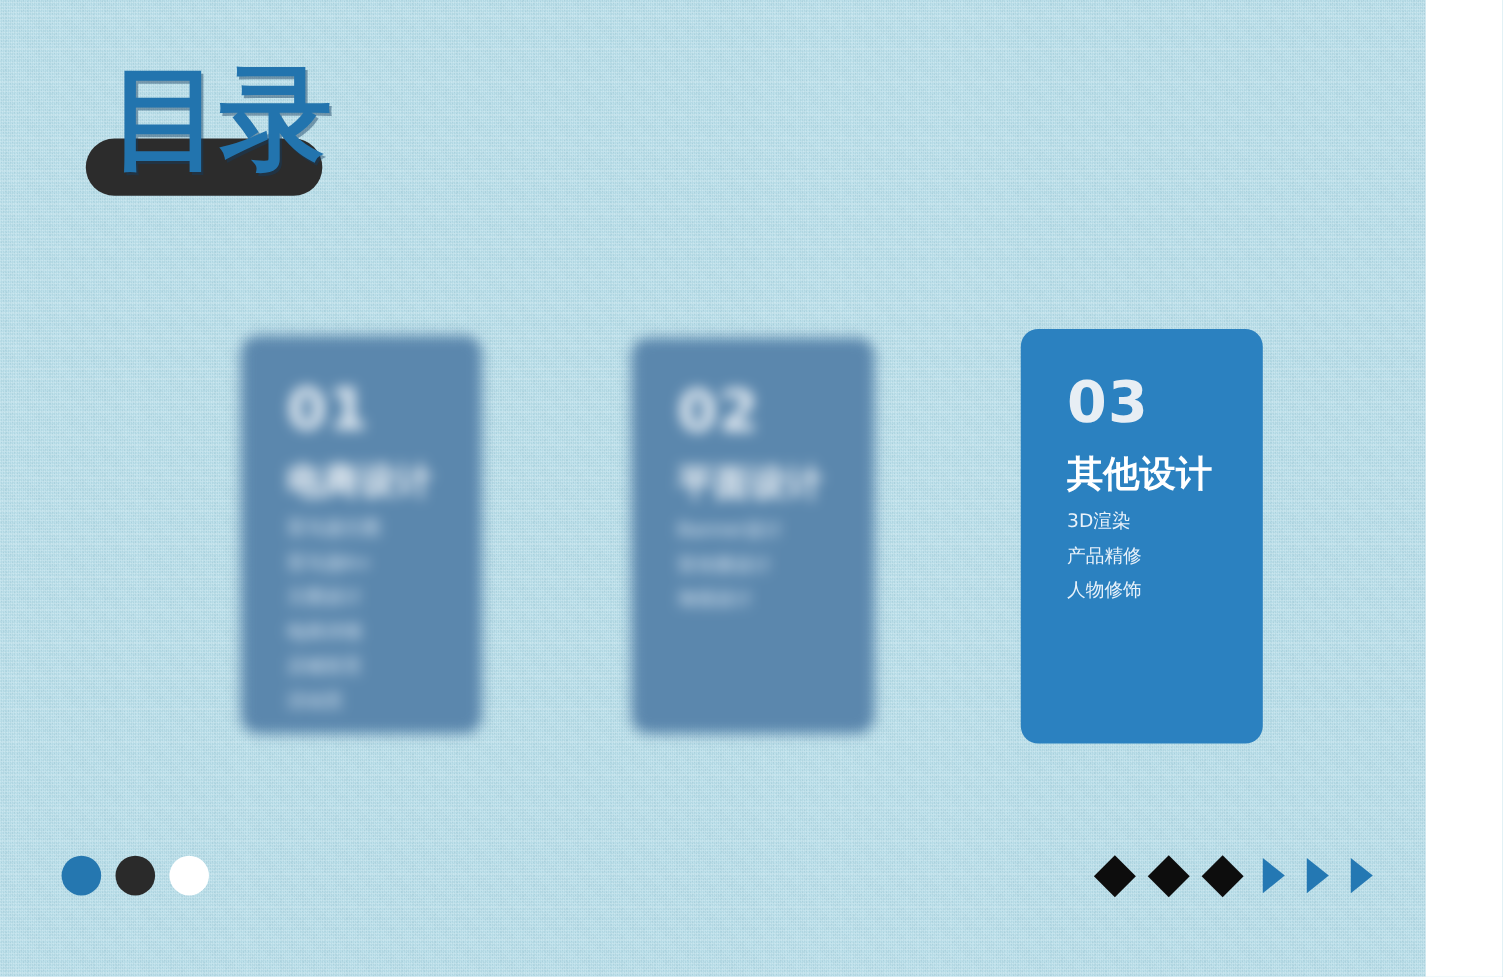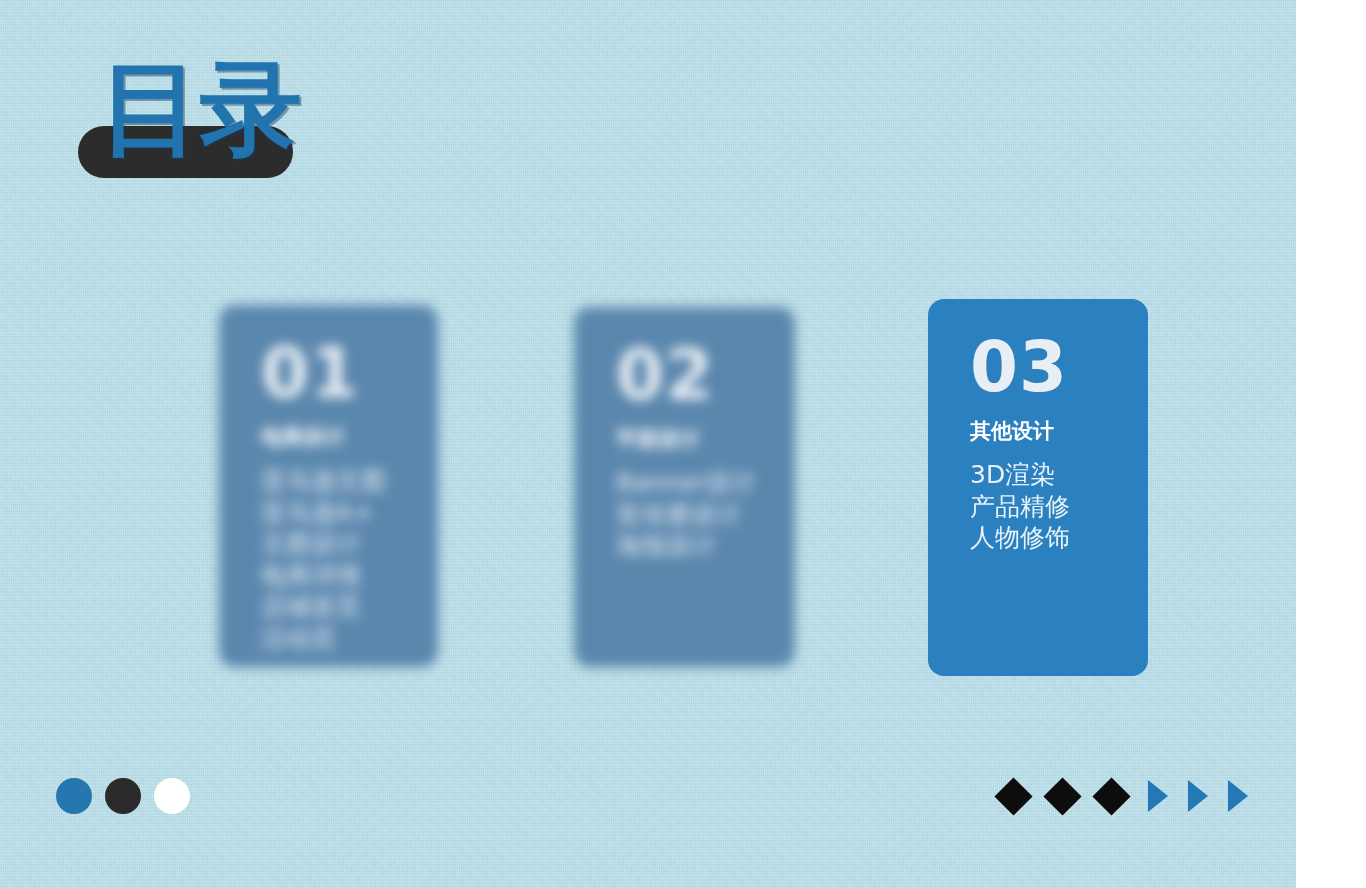--- a/index.html
+++ b/index.html
@@ -99,42 +99,42 @@
     box-sizing: border-box;
     border-radius: 16px;
     color: #ffffff;
   }
   .card-inner {
     position: absolute;
     inset: 0;
     padding: 28px 0 0 42px;
   }
   .card-num {
-    font-size: 69px;
+    font-size: 52px;
     line-height: 80px;
     font-weight: 700;
     letter-spacing: 1px;
     color: #e7eef4;
     font-family: "DejaVu Sans", "Liberation Sans", sans-serif;
   }
   .card-heading {
-    font-size: 21px;
+    font-size: 33px;
     line-height: 44px;
     font-weight: 700;
     color: #ffffff;
     margin-top: 2px;
     font-family: "DejaVu Sans", "Liberation Sans", sans-serif;
   }
   .card-list {
     margin-top: 6px;
     list-style: none;
     padding: 0;
   }
   .card-list li {
-    font-size: 25px;
+    font-size: 17px;
     line-height: 31.5px;
     color: #e9f2fa;
     font-weight: 400;
     font-family: "DejaVu Sans", "Liberation Sans", sans-serif;
   }
 
   
   #card-1, #card-2 {
     background: #5b87ad;
     filter: blur(6px);

